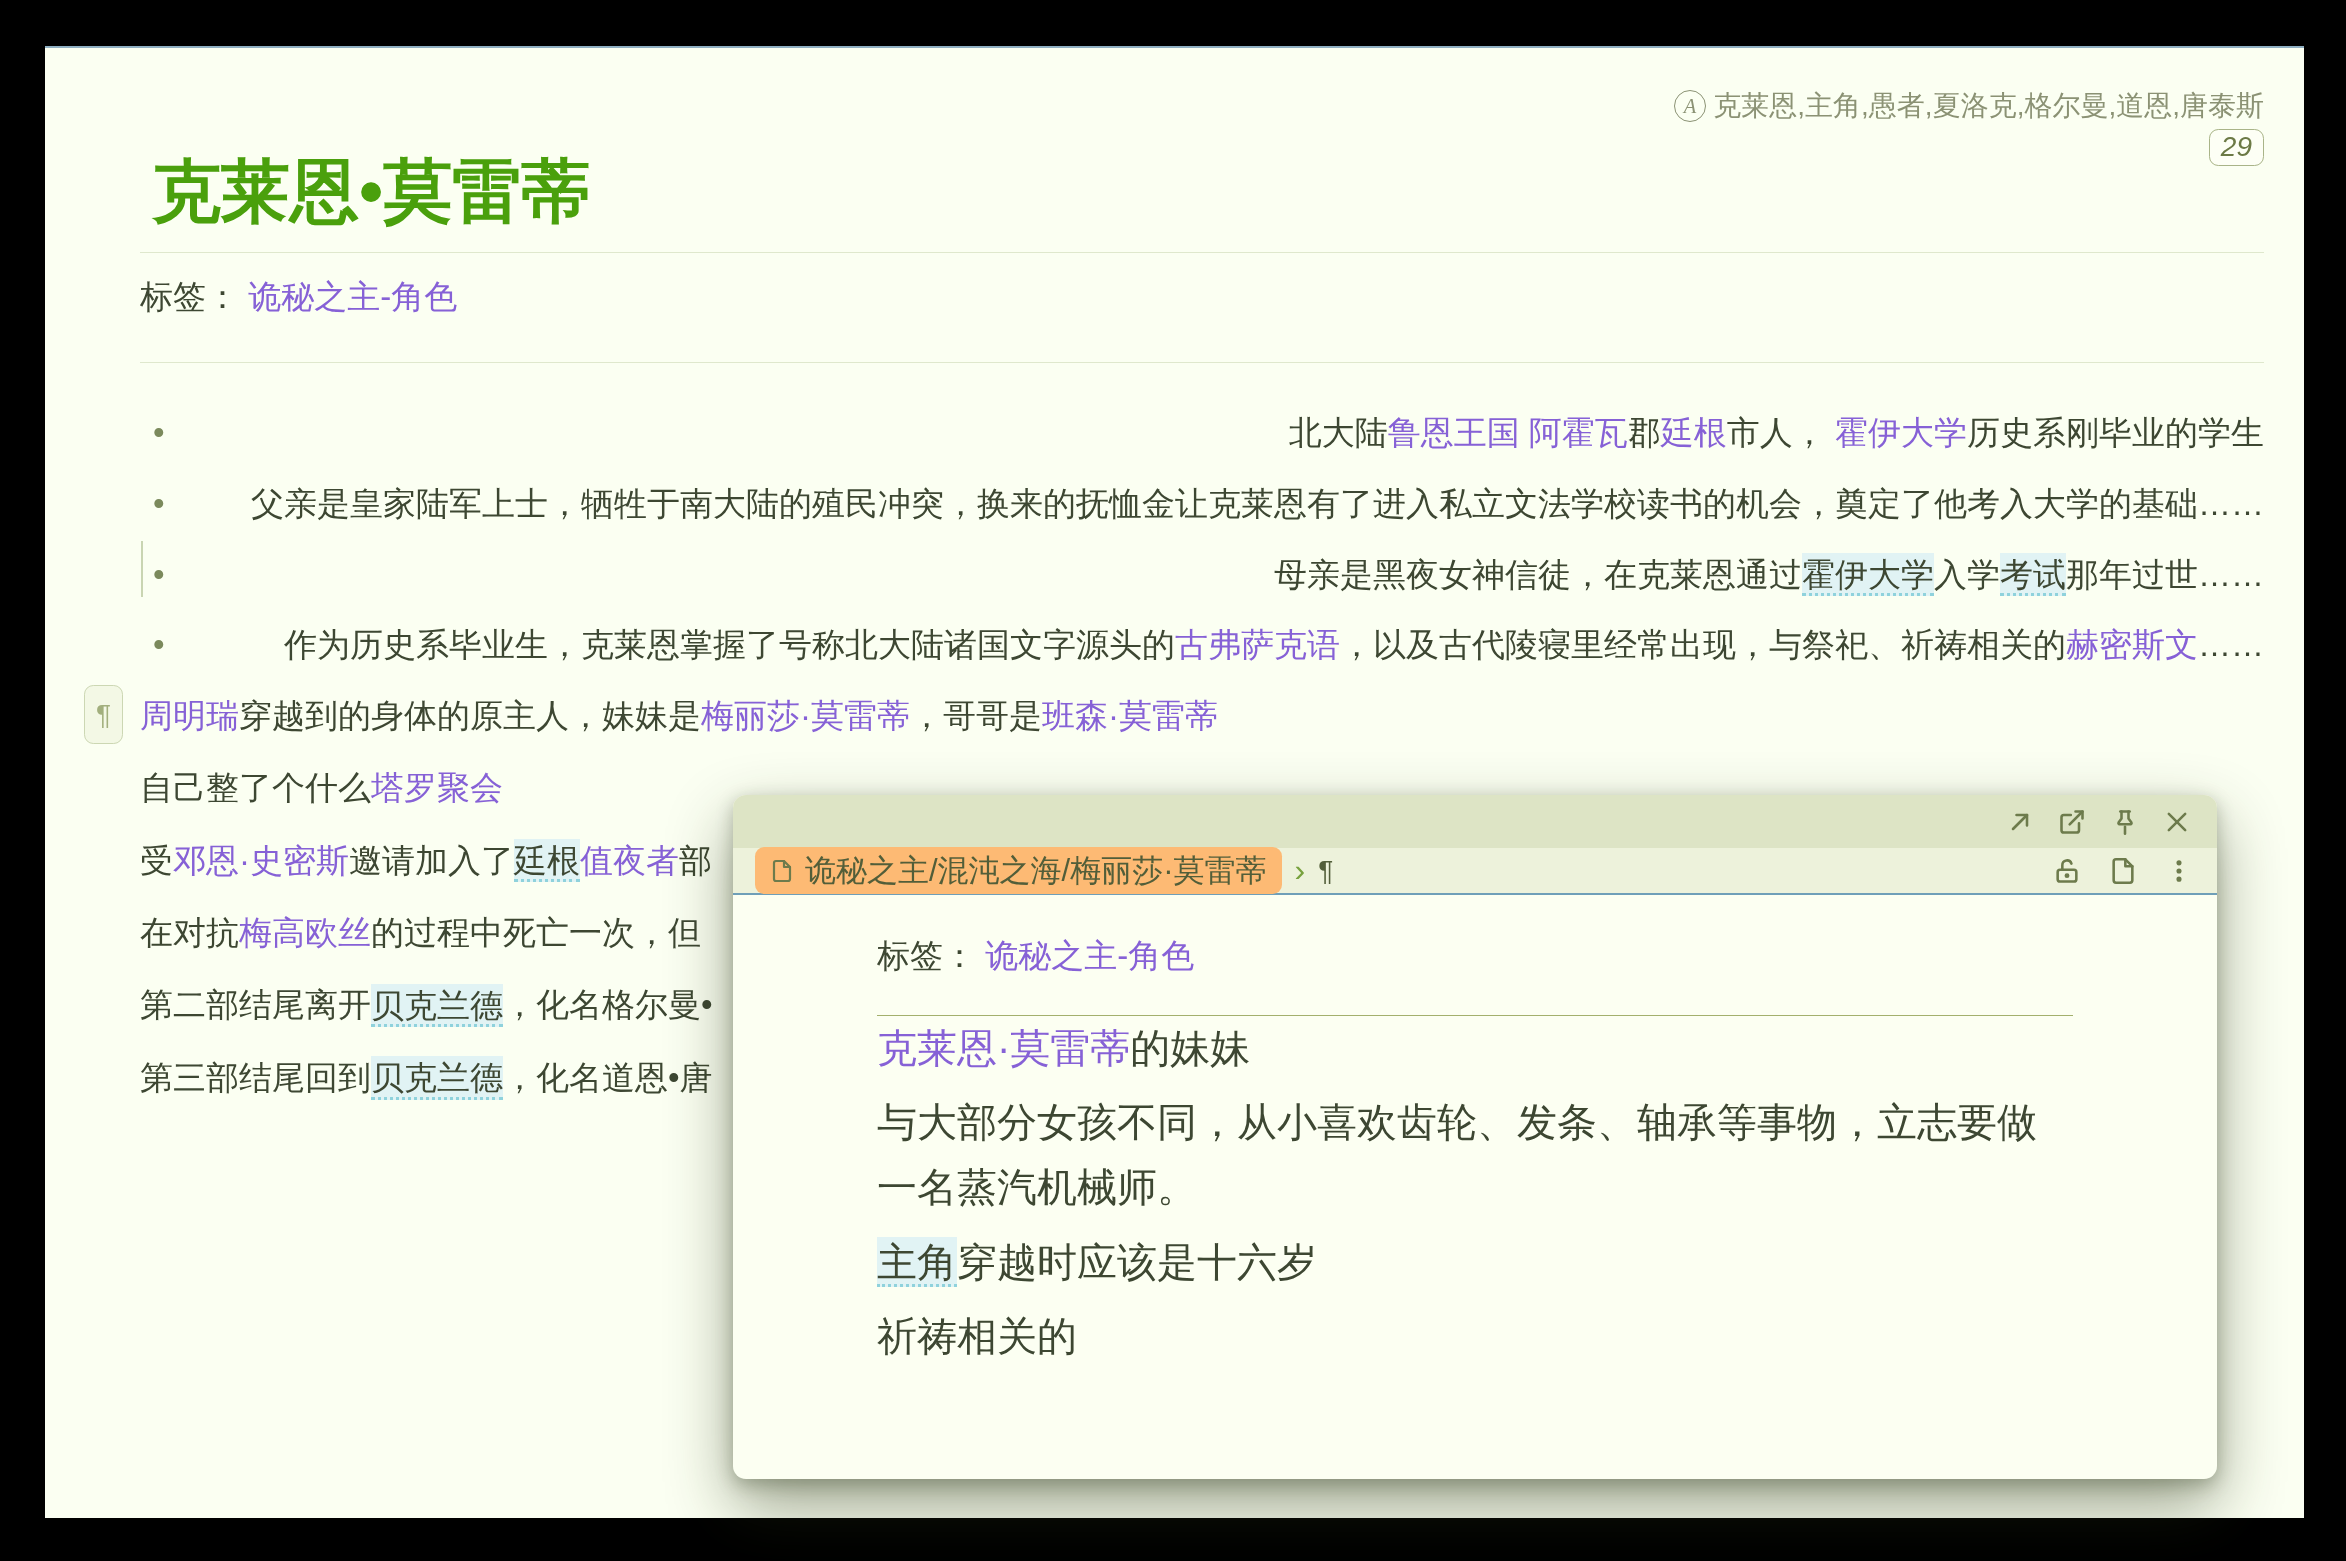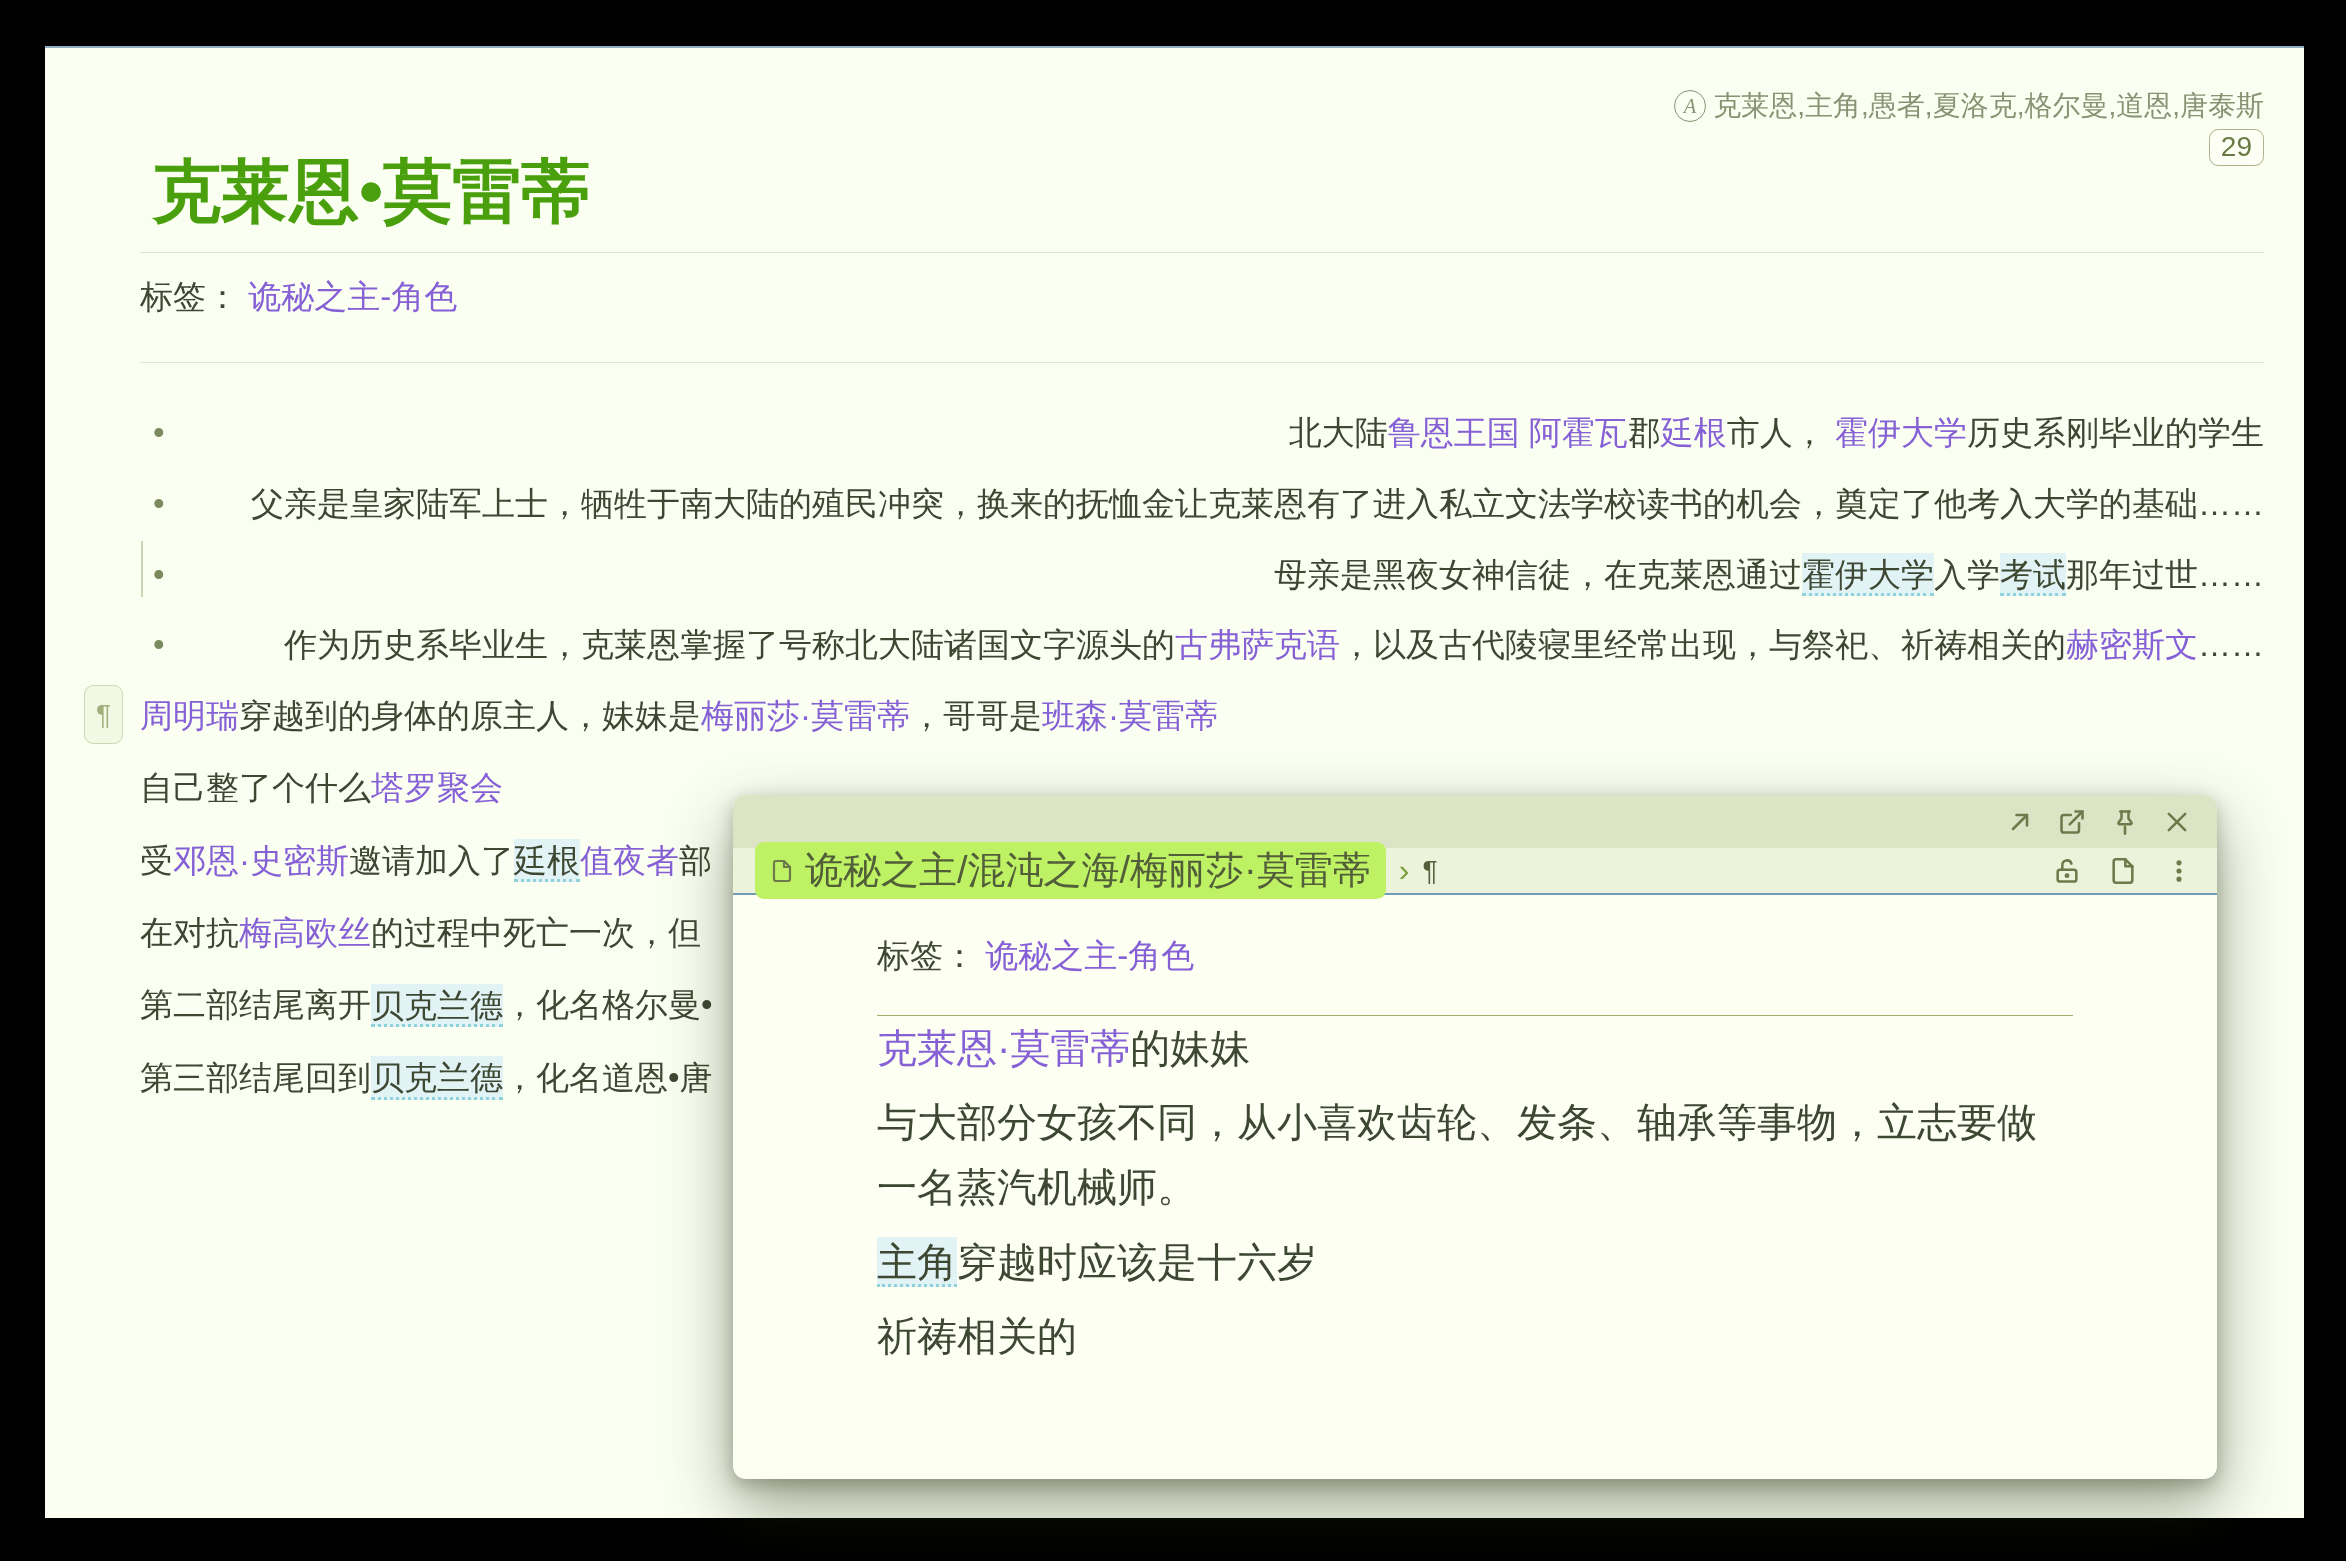--- a/index.html
+++ b/index.html
@@ -24,21 +24,21 @@
   .meta { position:absolute; top:39px; right:40px; text-align:right; color:#8b9274; font-size:28px; }
   .alias-row { display:flex; align-items:center; gap:7.4px; justify-content:flex-end; }
   .circle-a {
     width:32px; height:32px; border:1.9px solid #8b9274; border-radius:50%;
     display:inline-flex; align-items:center; justify-content:center;
     font-style:italic; font-size:20.4px; font-family:"Liberation Serif", serif;
   }
   .count-badge {
     display:inline-block; margin-top:3.7px;
     border:1.9px solid #a9b488; border-radius:9.3px;
-    padding:0.9px 11px 2.8px; color:#6c7a45; font-size:28px; background:#fdfff5;
+    padding:0.9px 11px 2.8px; color:#6c7a45; font-size:28px; background:#fdfff5;font-style:italic;
   }
 
   h1.page-title { color:#4aa00c; font-size:69px; line-height:97px; font-weight:bold; margin:12px; }
   hr.main-hr { border:none; border-top:1.9px solid #dfe8cd; margin:7.4px 0 0 0; }
   hr.main-hr2 { border:none; border-top:1.9px solid #dfe8cd; margin:41px 0 0 0; }
 
   .tagline { margin:20.4px 0 0; font-size:33px; line-height:48px; }
   .tag-label { color:#3d4732; }
   .tag-link { color:#8661d6; cursor:pointer; margin-left:9.3px; }
 
@@ -81,22 +81,22 @@
   }
   .icon-btn { width:32px; height:32px; display:inline-flex; align-items:center; justify-content:center; cursor:pointer; }
   .icon-btn svg { width:28px; height:28px; stroke:#6d7b4c; stroke-width:2.2; fill:none; stroke-linecap:round; stroke-linejoin:round; }
   .popup-crumbbar {
     height:47px; background:#edf2db; flex:0 0 47px;
     display:flex; align-items:center; padding:0 22px;
     border-bottom:2.8px solid #6f9fb8;
   }
   .crumb-pill {
     display:flex; align-items:center; gap:11px;
-    background:#bef264; border-radius:9.3px; padding:2.8px 15px;
-    color:#525e39; font-size:38px; cursor:pointer;
+    background:#fdba74; border-radius:9.3px; padding:2.8px 15px;
+    color:#525e39; font-size:31px; cursor:pointer;
   }
   .crumb-pill svg { width:24px; height:24px; stroke:#6d7b4c; stroke-width:2.2; fill:none; stroke-linecap:round; stroke-linejoin:round; }
   .crumb-chevron { color:#78a23e; margin:0 13px; font-size:32px; }
   .crumb-pilcrow { color:#525e39; font-size:28px; }
   .crumb-icons { margin-left:auto; display:flex; gap:24px; }
 
   .popup-content { flex:1; padding:37px 144px 0; font-size:33px; line-height:65px; }
   .popup-content .tagline { margin-top:0; font-size:33px; line-height:48px; }
   hr.popup-hr { border:none; border-top:1.9px solid #a3b06d; margin:35px 0 0; }
   .popup-line1 { margin:28px 0 9.3px; }

